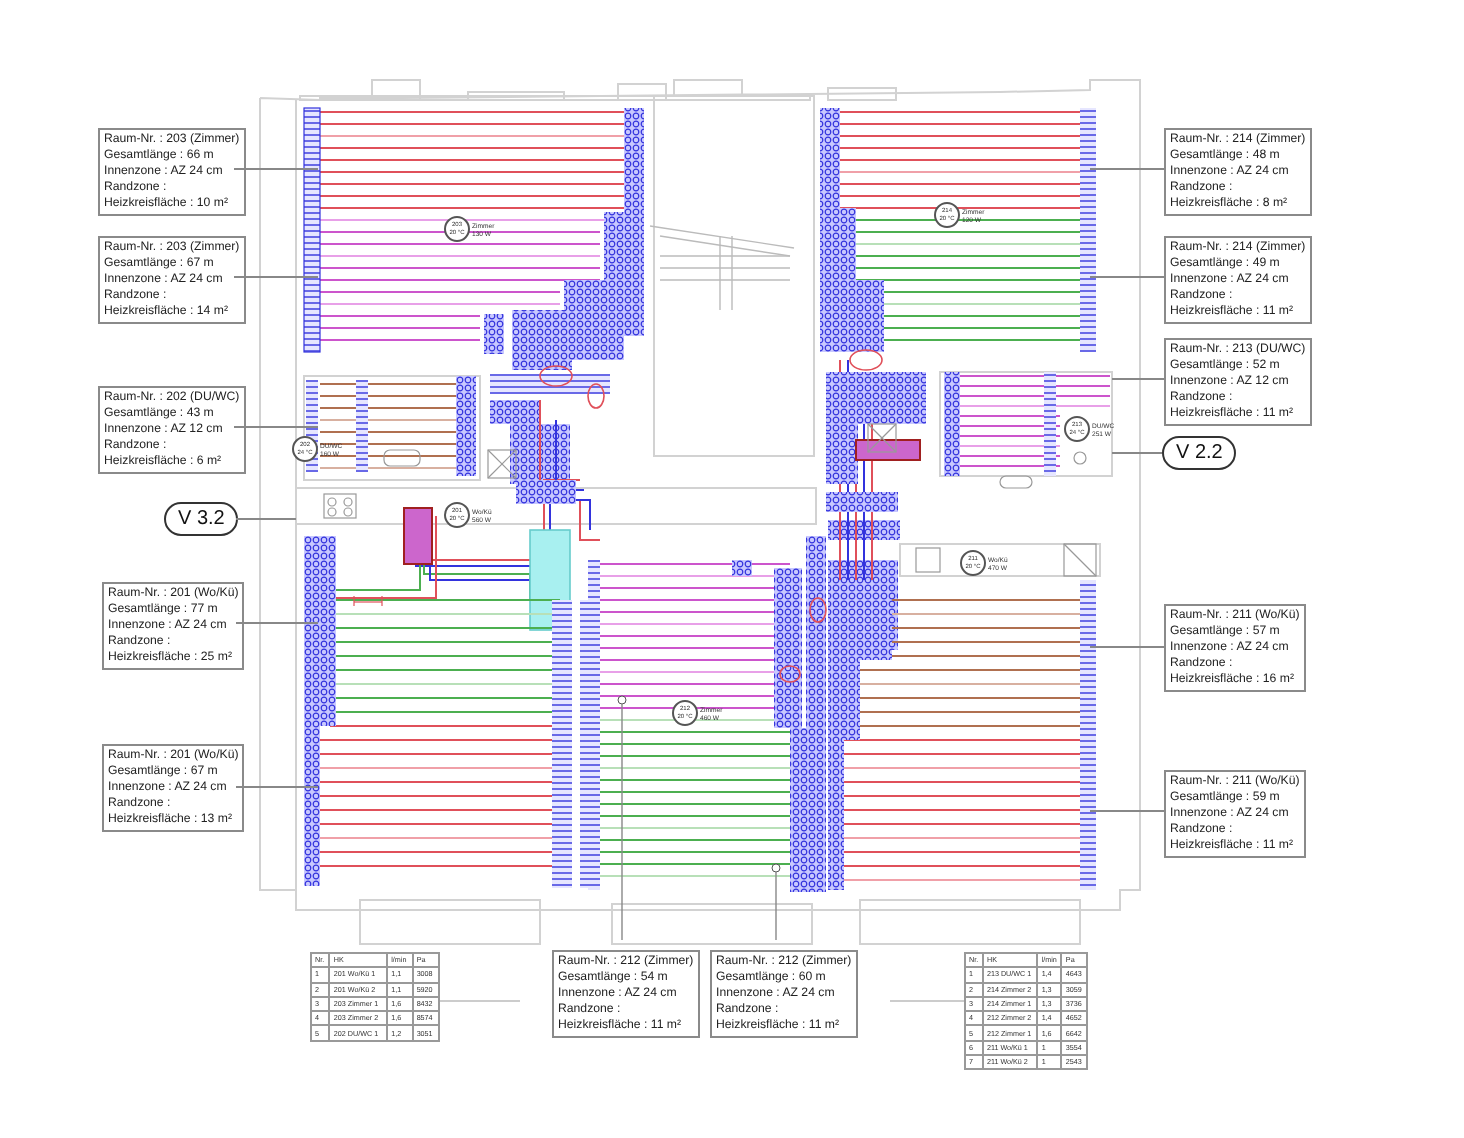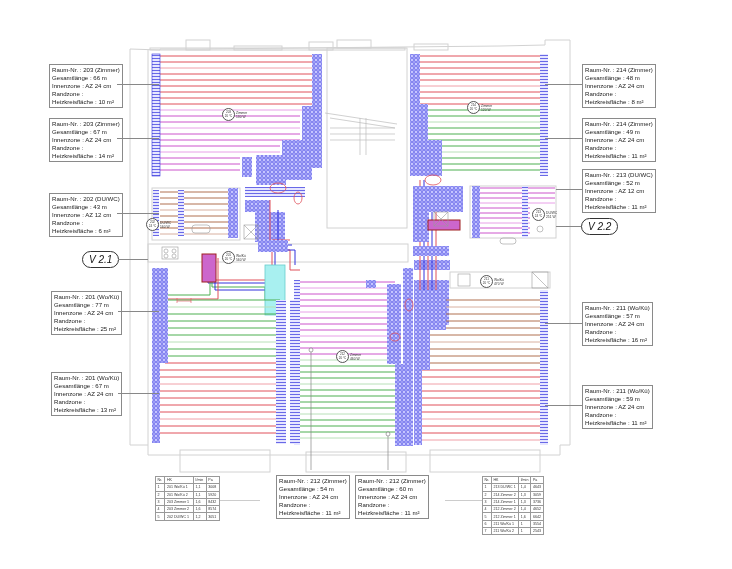--- a/index.html
+++ b/index.html
@@ -4,21 +4,21 @@
 <style>
   html, body { margin:0; padding:0; background:#ffffff; }
   body { width:732px; height:569px; position:relative; overflow:hidden;
          font-family:"Liberation Sans", sans-serif; }
   .label-box { position:absolute; border:1px solid #8a8a8a; background:#fff;
                font-size:6.1px; line-height:8.1px; padding:1px 2px; color:#222;
                white-space:nowrap; }
   .label-box div { height:8.1px; }
   .leader { position:absolute; height:0; border-top:1px solid #888; }
   .valve-tag { position:absolute; border:1px solid #333; border-radius:10px; font-size:10px;
-               padding:2px 6px; background:#fff; color:#111;font-style:italic; }
+               padding:2px 6px; background:#fff; color:#111; }
   .svgwrap { position:absolute; left:0; top:0; }
   table.circuit { position:absolute; border-collapse:collapse; font-size:3.6px; color:#333; background:#fff; }
   table.circuit td, table.circuit th { border:0.6px solid #999; padding:0 1.5px; height:6.3px; font-weight:normal; text-align:left; white-space:nowrap; }
   .room-tag { position:absolute; display:flex; align-items:center; gap:1px; font-size:3.3px; color:#333; }
   .room-tag .circ { width:11px; height:11px; border:0.7px solid #555; border-radius:50%; display:flex; flex-direction:column; align-items:center; justify-content:center; font-size:3px; line-height:3.2px; background:#fff; }
 </style>
 </head>
 <body>
 
 <svg class="svgwrap" width="732" height="569" viewBox="0 0 732 569">
@@ -401,21 +401,21 @@
 
 <div class="label-box" style="left:49px;top:193px;">
   <div>Raum-Nr. : 202 (DU/WC)</div>
     <div>Gesamtlänge : 43 m</div>
     <div>Innenzone : AZ 12 cm</div>
     <div>Randzone :</div>
     <div>Heizkreisfläche : 6 m²</div>
 </div>
 <div class="leader" style="left:117px;top:213px;width:42px;"></div>
 
-<div class="valve-tag" style="left:82px;top:251px;">V 2.1</div>
+<div class="valve-tag" style="left:82px;top:251px;">V 3.2</div>
 <div class="leader" style="left:118px;top:259px;width:30px;"></div>
 
 <div class="label-box" style="left:51px;top:291px;">
   <div>Raum-Nr. : 201 (Wo/Kü)</div>
     <div>Gesamtlänge : 77 m</div>
     <div>Innenzone : AZ 24 cm</div>
     <div>Randzone :</div>
     <div>Heizkreisfläche : 25 m²</div>
 </div>
 <div class="leader" style="left:118px;top:311px;width:41px;"></div>

